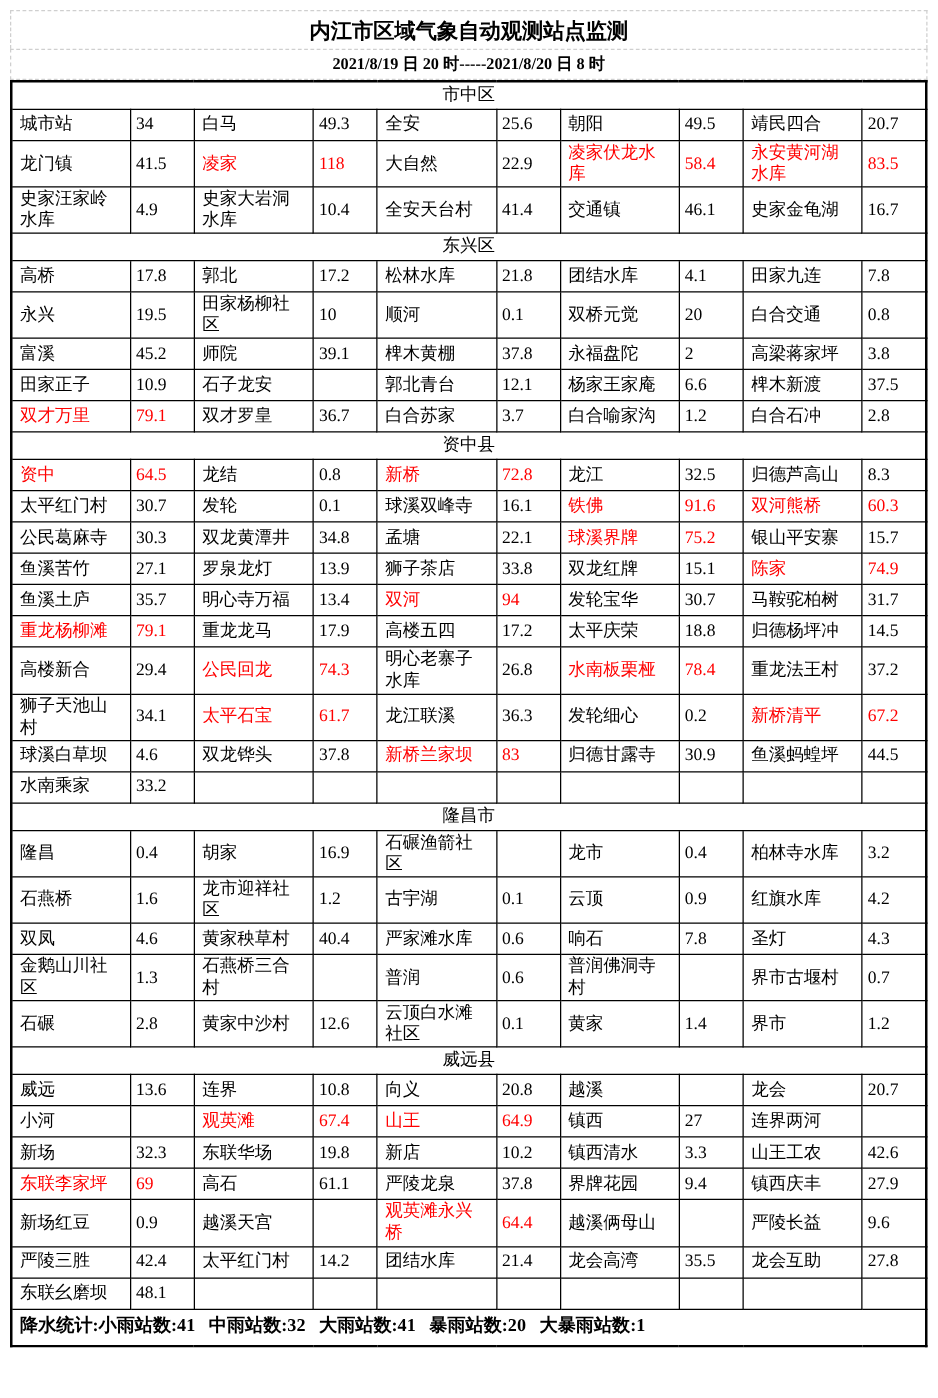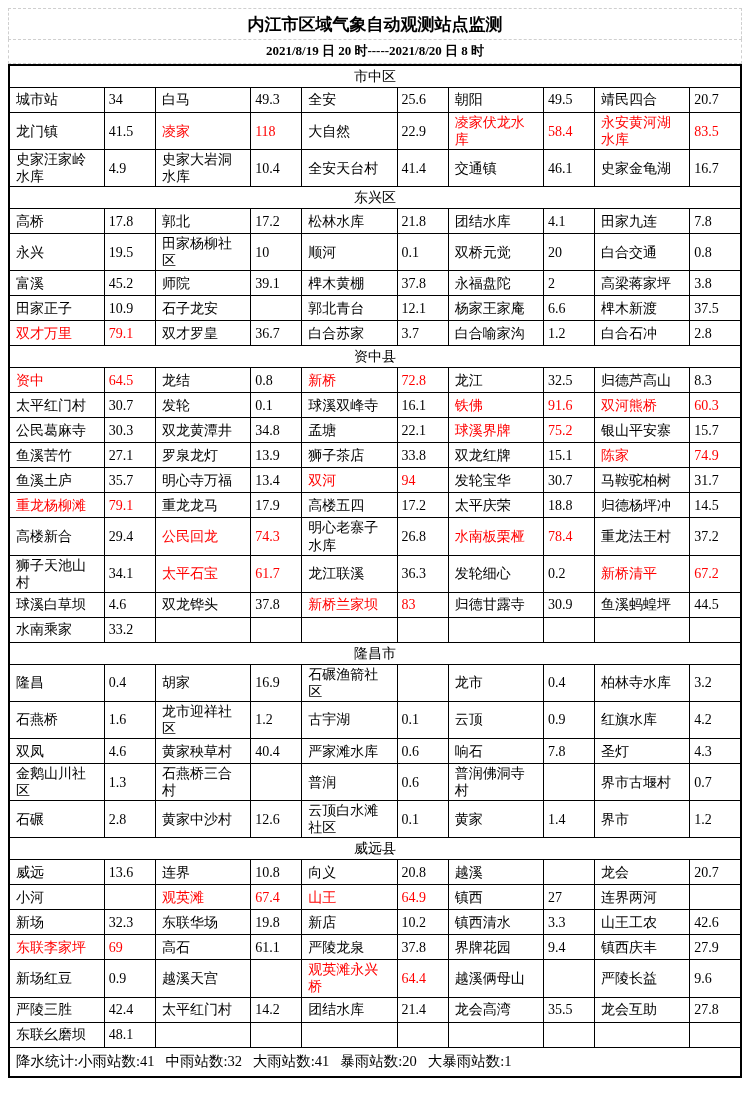--- a/index.html
+++ b/index.html
@@ -50,20 +50,21 @@
   }
   tr.data-row { height:25px; }
   td.name  { padding:1px 6px; }
   td.value { padding:1px 4px; font-size:13.5px; }
   .red { color:#ff0000; }
   tr.footer-row td {
     padding:4px 6px;
     height:20px;
     font-size:14.5px;
     white-space:pre;
+    font-weight:bold;
   }
 </style>
 </head>
 <body>
 
 <div class="page">
 
   <div class="title-row main">内江市区域气象自动观测站点监测</div>
 
   <div class="title-row sub">2021/8/19 日 20 时-----2021/8/20 日 8 时</div>

